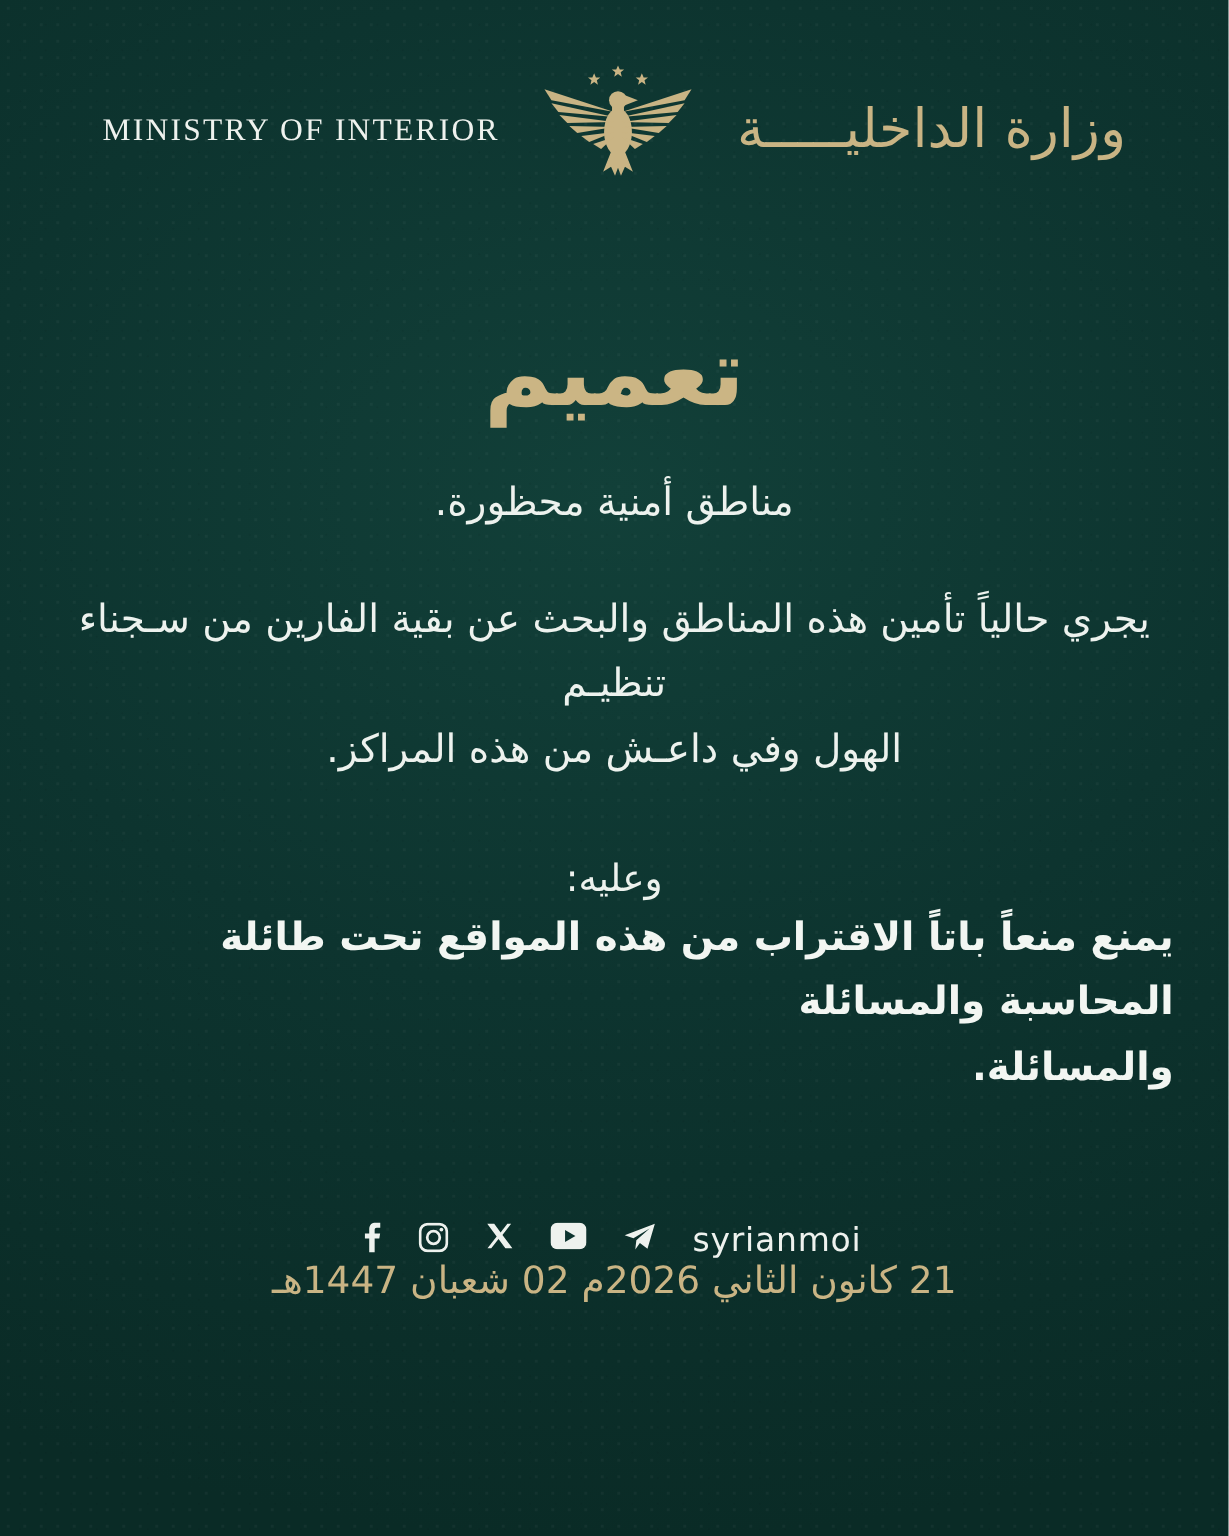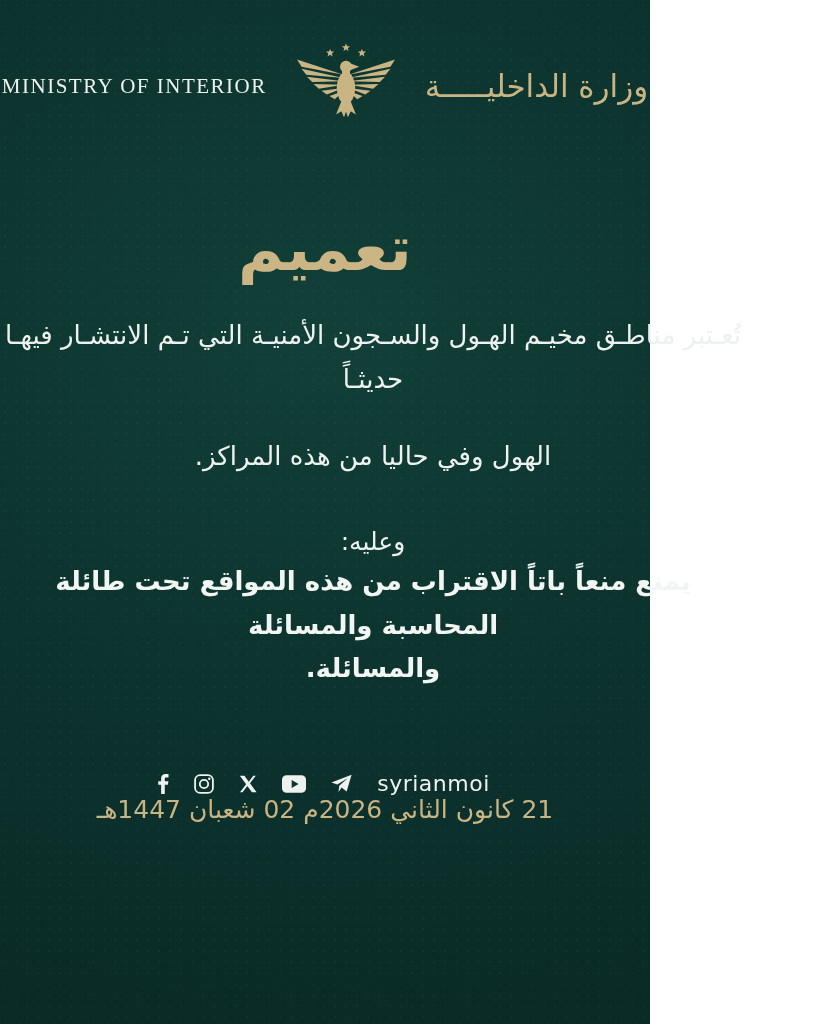--- a/index.html
+++ b/index.html
@@ -3,21 +3,21 @@
 <meta charset="utf-8">
 <style>
   html,body{margin:0;padding:0;}
   body{
     width:819px;height:1024px;
     font-family:"DejaVu Sans","Liberation Sans",sans-serif;
     overflow:hidden;
   }
   .poster{
     position:relative;
-    width:650px;height:1024px;
+    width:819px;height:1024px;
     background:
       radial-gradient(ellipse 900px 700px at 50% 32%, #124039 0%, #0d342f 48%, #0a2b26 100%);
     color:#eef2ee;
   }
   
   .poster::after{
     content:"";
     position:absolute;inset:0;
     background-image:
       radial-gradient(rgba(255,255,255,0.035) 1px, transparent 1px),
@@ -38,21 +38,21 @@
   }
   .min-en{
     font-family:"Liberation Serif","DejaVu Serif",serif;
     font-size:21px;
     letter-spacing:1.5px;
     color:#eef2ee;
     white-space:nowrap;
   }
   .emblem svg{display:block;}
   .min-ar{
-    font-size:31px;
+    font-size:36px;
     color:#c9b484;
     white-space:nowrap;
     direction:rtl;
   }
 
   
   .title{
     margin:86px 0 0 0;
     text-align:center;
     direction:rtl;
@@ -80,40 +80,41 @@
     margin-top:48px;
     font-size:25px;
     color:#edf2ee;
   }
   .warning{
     margin-top:4px;
     font-size:26px;
     font-weight:bold;
     line-height:1.68;
     color:#f2f6f2;
+    text-align:right;
   }
   .warning .ln{display:block;}
 
   
   .date{
     margin-top:104px;
     text-align:center;
     direction:rtl;
     font-size:25px;
     color:#c9b484;
   }
 
   
   .footer{
     position:absolute;
     left:0;right:0;
     bottom:28px;
     display:flex;
     justify-content:center;
-    align-items:center;
+    align-items:flex-start;
     gap:25px;
   }
   .icn{display:inline-flex;align-items:center;}
   .icn svg{display:block;}
   .handle{
     font-size:22px;
     color:#eef2ee;
     margin-right:2px;
     letter-spacing:0.5px;
   }
@@ -164,25 +165,26 @@
         </svg>
       </div>
 
       <div class="min-ar">وزارة الداخليـــــة</div>
     </header>
 
     <h1 class="title">تعميم</h1>
 
     <section class="body">
       <p class="para">
-        <span class="ln">تُعـتبر مناطـق مخيـم الهـول والسـجون الأمنيـة التي تـم الانتشـار فيهـا حديثـاً</span>
+        <span class="ln">مناطق أمنية محظورة.</span>
       </p>
 
       <p class="para">
-        <span class="ln">الهول وفي حاليا من هذه المراكز.</span>
+        <span class="ln">يجري حالياً تأمين هذه المناطق والبحث عن بقية الفارين من سـجناء تنظيـم</span>
+        <span class="ln">الهول وفي داعـش من هذه المراكز.</span>
       </p>
 
       <div class="therefore">وعليه:</div>
 
       <p class="warning">
         <span class="ln">يمنع منعاً باتاً الاقتراب من هذه المواقع تحت طائلة المحاسبة والمسائلة</span>
         <span class="ln">والمسائلة.</span>
       </p>
     </section>
 

